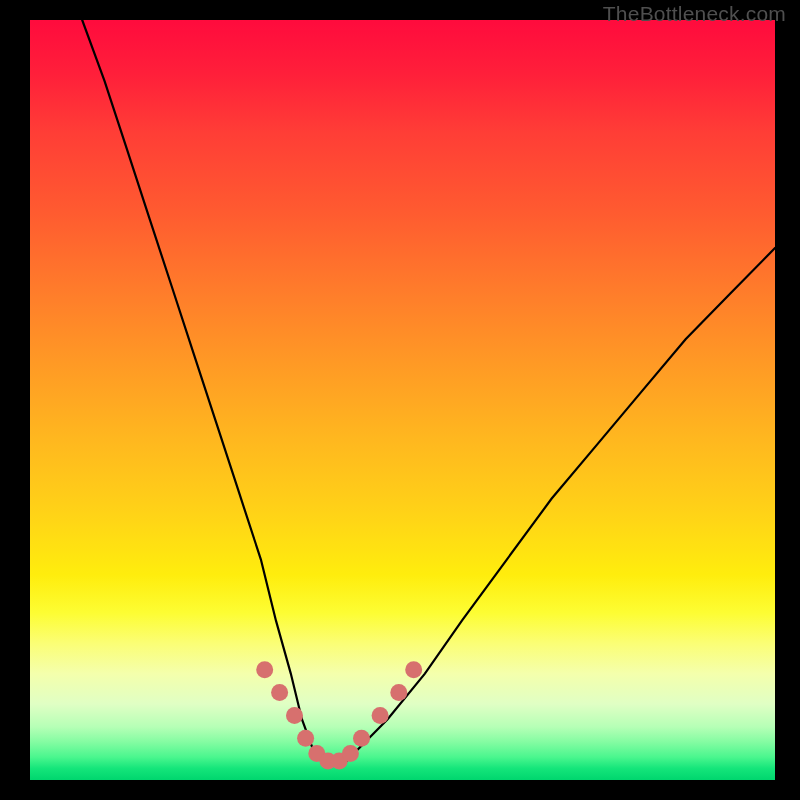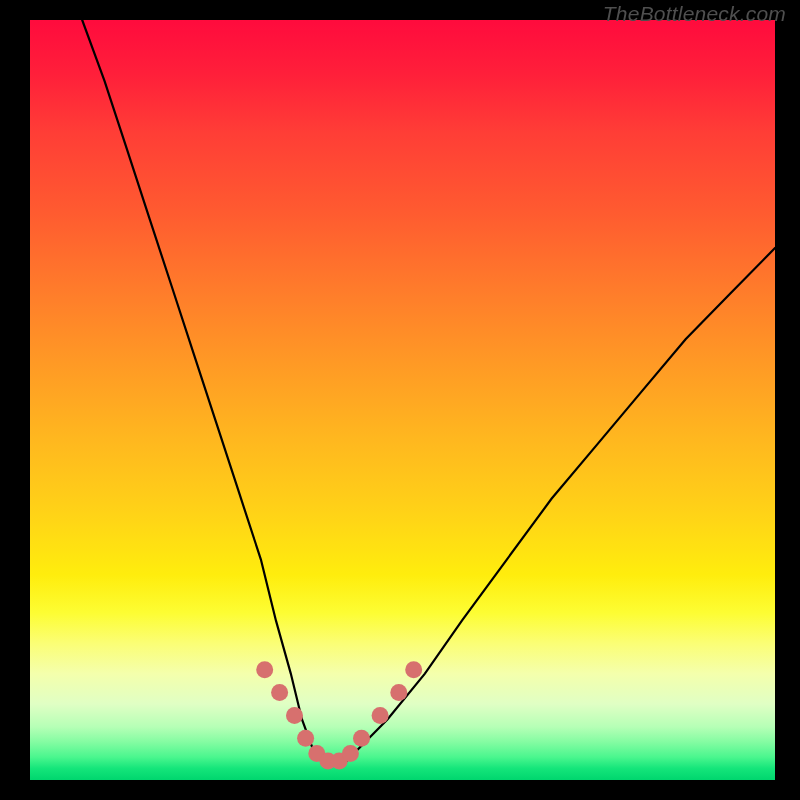--- a/index.html
+++ b/index.html
@@ -10,21 +10,20 @@
     overflow: hidden;
     background: #000;
     font-family: Arial, Helvetica, sans-serif;
   }
   .frame {
     position: absolute;
     left: 0; top: 0;
     width: 800px;
     height: 800px;
     background: #000;
-    font-style: italic;
   }
   .plot {
     position: absolute;
     left: 30px;
     top: 20px;
     width: 745px;
     height: 760px;
     background: linear-gradient(to bottom,
       #ff0b3d 0%,
       #ff1f3a 7%,

